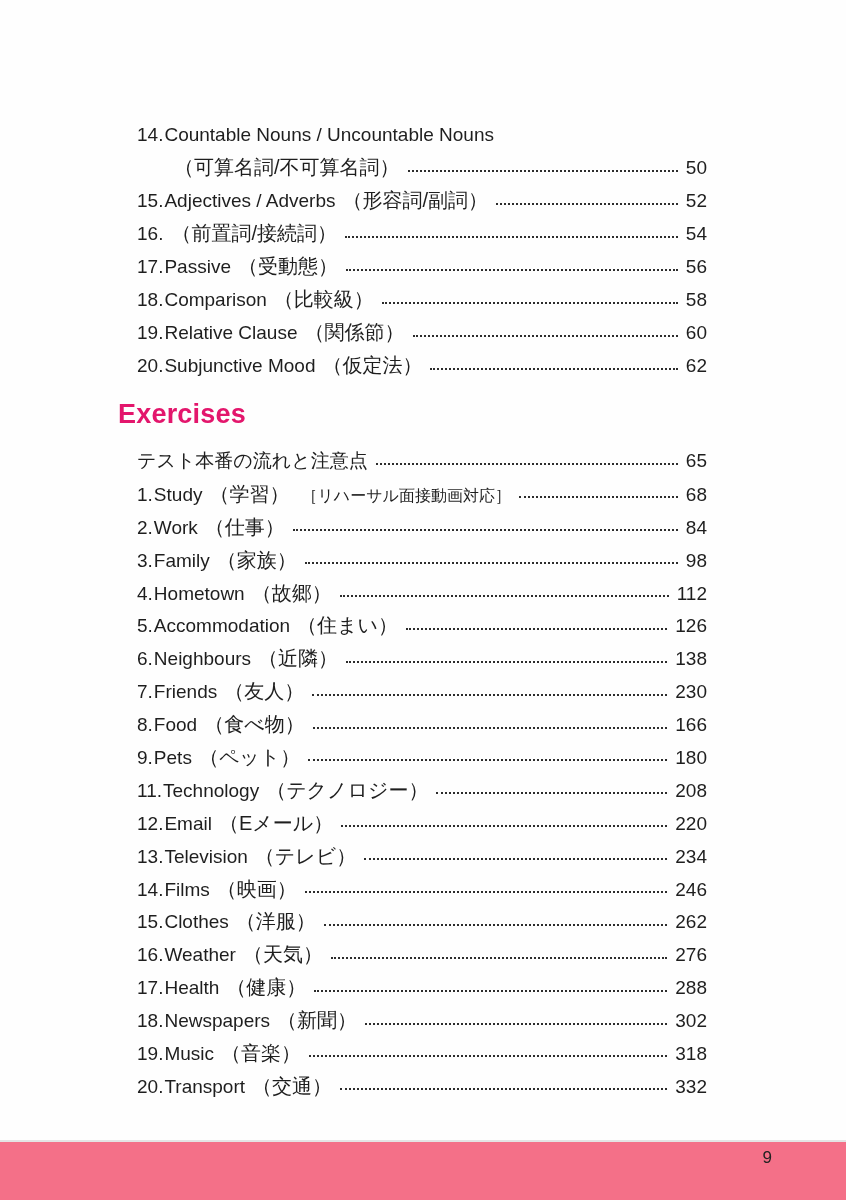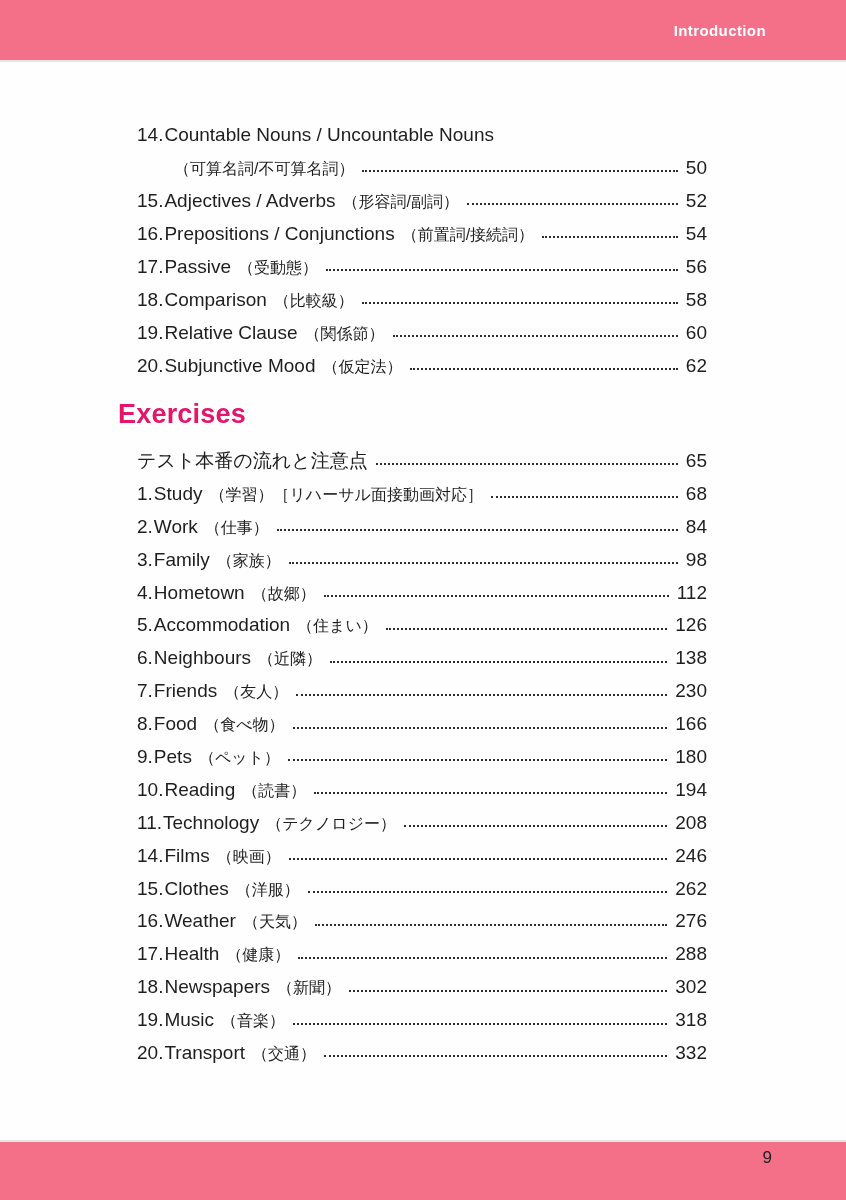--- a/index.html
+++ b/index.html
@@ -43,23 +43,23 @@
   }
   .row {
     display: flex; align-items: baseline;
     height: 33px; line-height: 33px;
     font-size: 19px;
     white-space: nowrap;
   }
   .exercises-list .row { height: 32.9px; line-height: 32.9px; }
   .num { margin-right: 1px; }
   .num:empty { display: none; }
-  .sub { font-size: 16px; margin-left: 7px; }
+  .sub { font-size: 20px; margin-left: 7px; }
   .sub:empty { display: none; }
-  .extra { font-size: 16px; }
+  .extra { font-size: 16px; margin-left: 12px; }
   .extra:empty { display: none; }
   .leader {
     flex: 1 1 auto; min-width: 12px;
     height: 2px;
     border-bottom: 2px dotted #2c2c2c;
     align-self: center;
     transform: translateY(2px);
     margin: 0 8px;
   }
   .pagenum { text-align: right; }
@@ -70,23 +70,20 @@
     font-size: 27px; font-weight: 700;
     line-height: 36px; letter-spacing: 0.2px;
     color: var(--accent-pink, #E3166C);
   }
 </style>
 </head>
 <body>
 
 <div class="page">
 
-  <header class="band header-band">
-    <span class="header-label">Introduction</span>
-  </header>
 
   <main class="content">
     <section class="grammar-list" id="grammar-list">
         <div class="row no-tail">
     <span class="num">14.</span>
     <span class="title">Countable Nouns / Uncountable Nouns</span>
 
   </div>
         <div class="row cont">
 
@@ -98,21 +95,20 @@
         <div class="row">
     <span class="num">15.</span>
     <span class="title">Adjectives / Adverbs</span>
     <span class="sub">（形容詞/副詞）</span>
 
     <span class="leader"></span>
     <span class="pagenum">52</span>
   </div>
         <div class="row">
     <span class="num">16.</span>
-    <span class="title">Prepositions / Conjunctions</span>
     <span class="sub">（前置詞/接続詞）</span>
 
     <span class="leader"></span>
     <span class="pagenum">54</span>
   </div>
         <div class="row">
     <span class="num">17.</span>
     <span class="title">Passive</span>
     <span class="sub">（受動態）</span>
 
@@ -221,36 +217,44 @@
   </div>
         <div class="row">
     <span class="num">9.</span>
     <span class="title">Pets</span>
     <span class="sub">（ペット）</span>
 
     <span class="leader"></span>
     <span class="pagenum">180</span>
   </div>
         <div class="row">
-    <span class="num">10.</span>
-    <span class="title">Reading</span>
-    <span class="sub">（読書）</span>
-
-    <span class="leader"></span>
-    <span class="pagenum">194</span>
-  </div>
-        <div class="row">
     <span class="num">11.</span>
     <span class="title">Technology</span>
     <span class="sub">（テクノロジー）</span>
 
     <span class="leader"></span>
     <span class="pagenum">208</span>
   </div>
         <div class="row">
+    <span class="num">12.</span>
+    <span class="title">Email</span>
+    <span class="sub">（Eメール）</span>
+
+    <span class="leader"></span>
+    <span class="pagenum">220</span>
+  </div>
+        <div class="row">
+    <span class="num">13.</span>
+    <span class="title">Television</span>
+    <span class="sub">（テレビ）</span>
+
+    <span class="leader"></span>
+    <span class="pagenum">234</span>
+  </div>
+        <div class="row">
     <span class="num">14.</span>
     <span class="title">Films</span>
     <span class="sub">（映画）</span>
 
     <span class="leader"></span>
     <span class="pagenum">246</span>
   </div>
         <div class="row">
     <span class="num">15.</span>
     <span class="title">Clothes</span>

